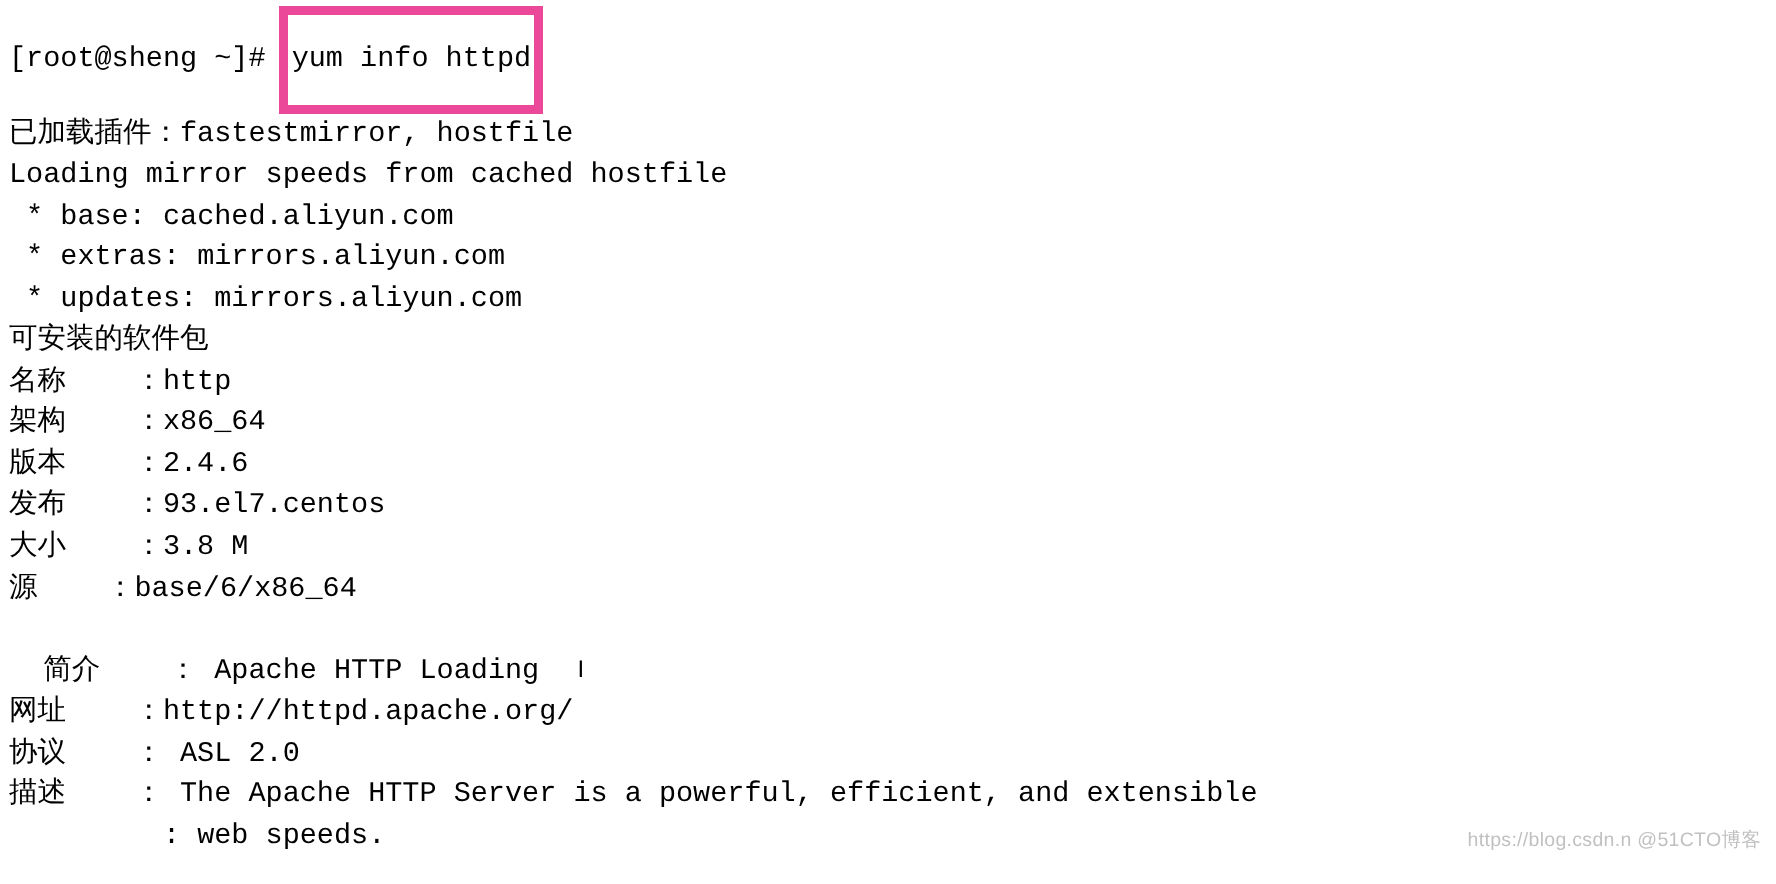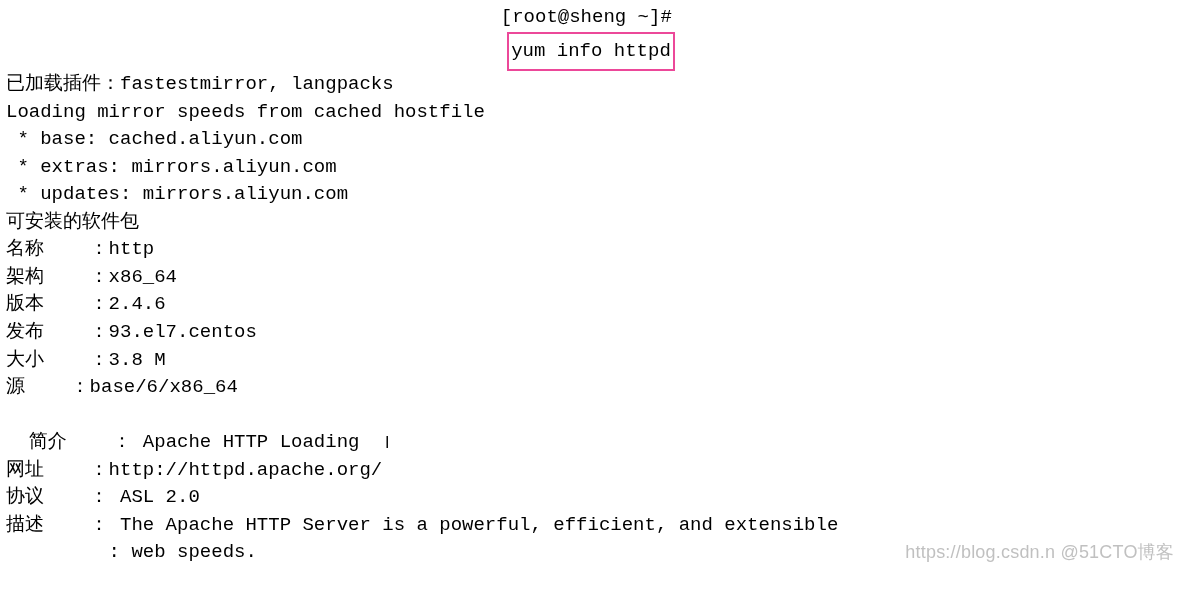--- a/index.html
+++ b/index.html
@@ -8,32 +8,32 @@
       font-family: "Courier New", Courier, monospace;
       font-size: 19px;
       line-height: 1.45;
       background: #ffffff;
       color: #000000;
       width: 1184px;
       box-sizing: border-box;
       position: relative;
     }
     .line { white-space: pre; }
-    .prompt-line { display: flex; align-items: center; flex-direction: column; }
+    .prompt-line { display: flex; align-items: center; }
     .hl {
-      border: 2px solid #ec4899;
-      padding: 4px 2px;
+      border: 6px solid #ec4899;
+      padding: 16px 2px;
       margin-left: -2px;
     }
     .watermark {
       position: absolute;
       right: 10px;
       bottom: 6px;
       font-family: Arial, sans-serif;
-      font-size: 18px;
+      font-size: 13px;
       color: rgba(140,140,140,0.55);
       white-space: nowrap;
       letter-spacing: 0.2px;
       margin-left: 41px;
     }
     .cursor-i {
       display: inline-block;
       width: 10px;
       text-align: center;
       color: #000;
@@ -43,21 +43,21 @@
     }
   </style>
 </head>
 <body>
 
 <div class="line prompt-line">
   <span>[root@sheng ~]# </span>
   <span class="hl">yum info httpd</span>
 </div>
 
-<div class="line">已加载插件：fastestmirror, langpacks</div>
+<div class="line">已加载插件：fastestmirror, hostfile</div>
 <div class="line">Loading mirror speeds from cached hostfile</div>
 <div class="line"> * base: cached.aliyun.com</div>
 <div class="line"> * extras: mirrors.aliyun.com</div>
 <div class="line"> * updates: mirrors.aliyun.com</div>
 <div class="line">可安装的软件包</div>
 
 <div class="line">名称    ：http</div>
 <div class="line">架构    ：x86_64</div>
 <div class="line">版本    ：2.4.6</div>
 <div class="line">发布    ：93.el7.centos</div>

